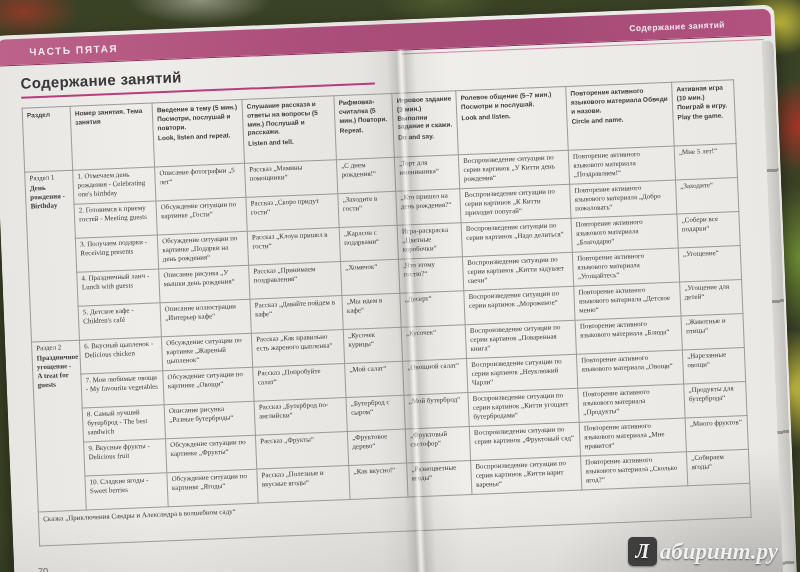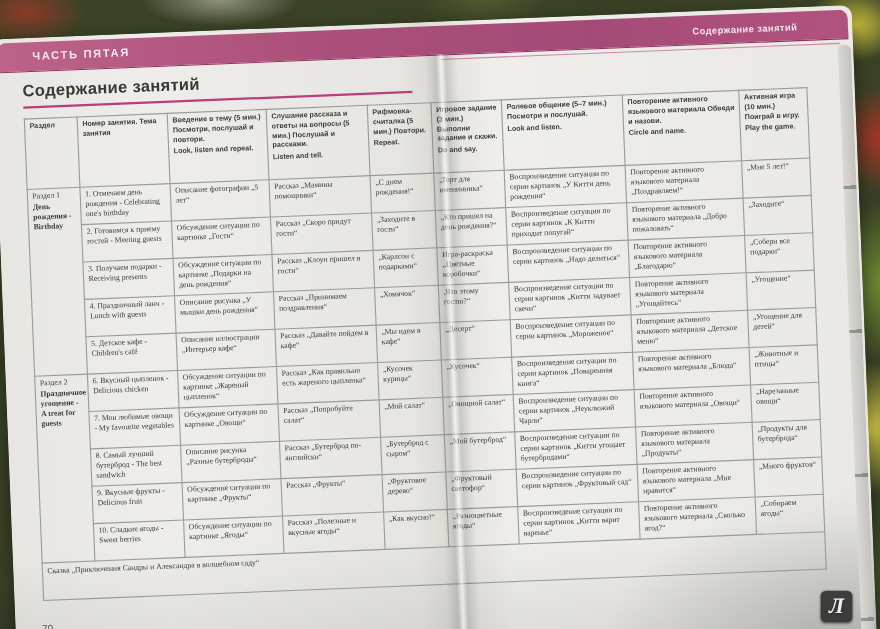--- a/index.html
+++ b/index.html
@@ -261,13 +261,14 @@
       </tbody>
     </table>
   </div>
 
   <div class="spine"></div>
   <div class="page-num">70</div>
 </div>
 
 <div class="wm">
   <span class="wm-box">Л</span>
+  <span>абиринт.ру</span>
 </div>
 
 </body></html>

